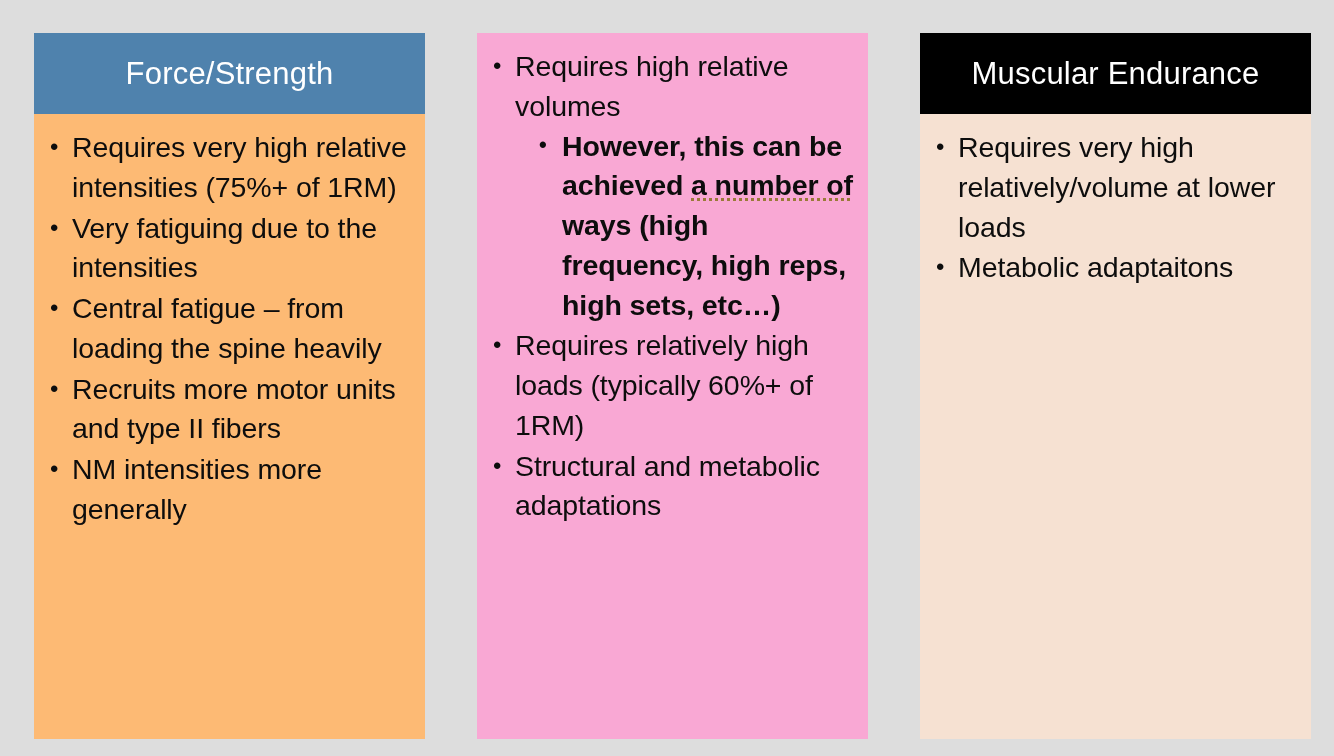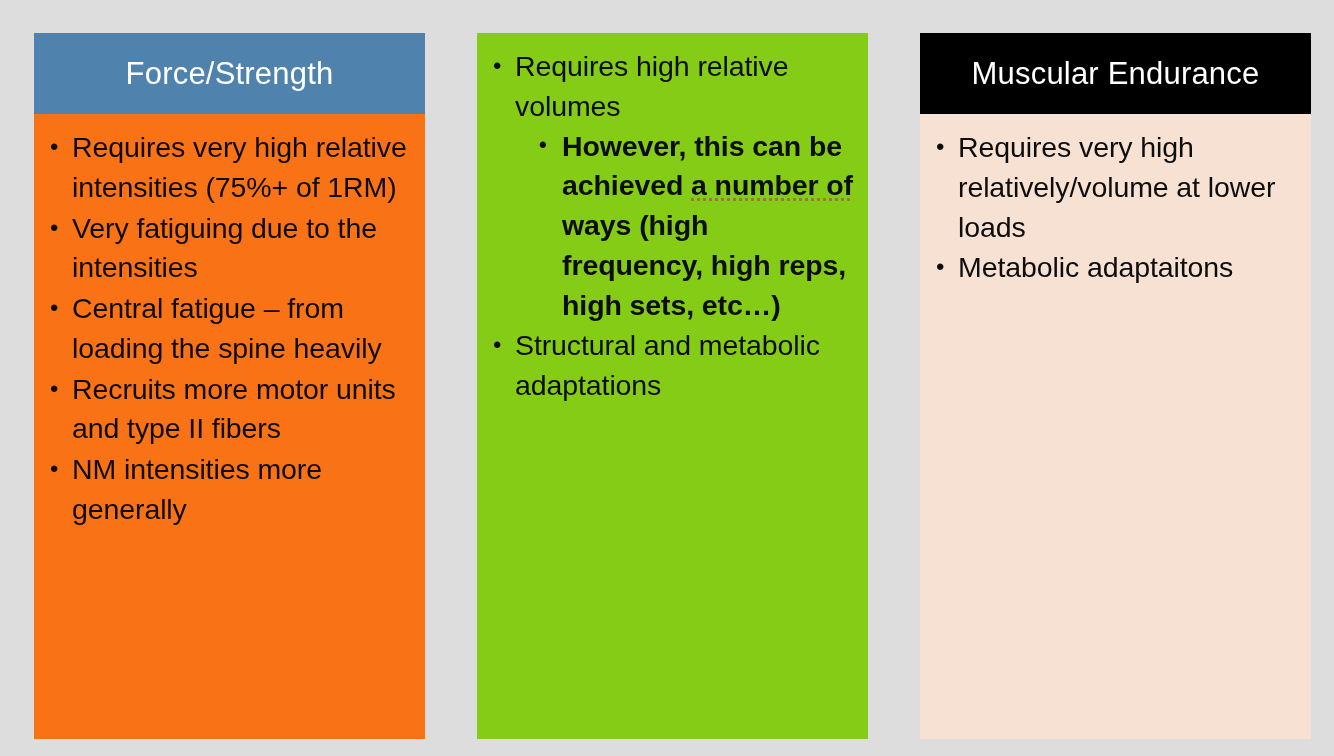--- a/index.html
+++ b/index.html
@@ -108,23 +108,23 @@
   }
   .grammar-flag {
     text-decoration: underline;
     text-decoration-style: dotted;
     text-decoration-color: #9a7a38;
     text-decoration-thickness: 2.5px;
     text-underline-offset: 3px;
   }
   
   .col-force .col-header { background: #4f82ad; }
-  .col-force .col-body   { background: #f97316; }
+  .col-force .col-body   { background: #fdba74; }
   .col-hyper .col-header { background: #5ecb4a; }
-  .col-hyper .col-body   { background: #84cc16; }
+  .col-hyper .col-body   { background: #f9a8d4; }
   .col-endur .col-header { background: #000000; }
   .col-endur .col-body   { background: #f6e1d2; }
 </style>
 </head>
 <body>
 
 <div class="slide">
   <div class="columns">
 
     <div class="column col-force">
@@ -142,20 +142,21 @@
 
     <div class="column col-hyper">
       <div class="col-body">
         <ul class="bullets">
           <li>
             <span>Requires high relative volumes</span>
             <ul class="sub-bullets">
               <li><span>However, this can be achieved </span><span class="grammar-flag">a number of</span><span> ways (high frequency, high reps, high sets, etc…)</span></li>
             </ul>
           </li>
+          <li>Requires relatively high loads (typically 60%+ of 1RM)</li>
           <li>Structural and metabolic adaptations</li>
         </ul>
       </div>
     </div>
 
     <div class="column col-endur">
       <div class="col-header">Muscular Endurance</div>
       <div class="col-body">
         <ul class="bullets">
           <li>Requires very high relatively/volume at lower loads</li>

